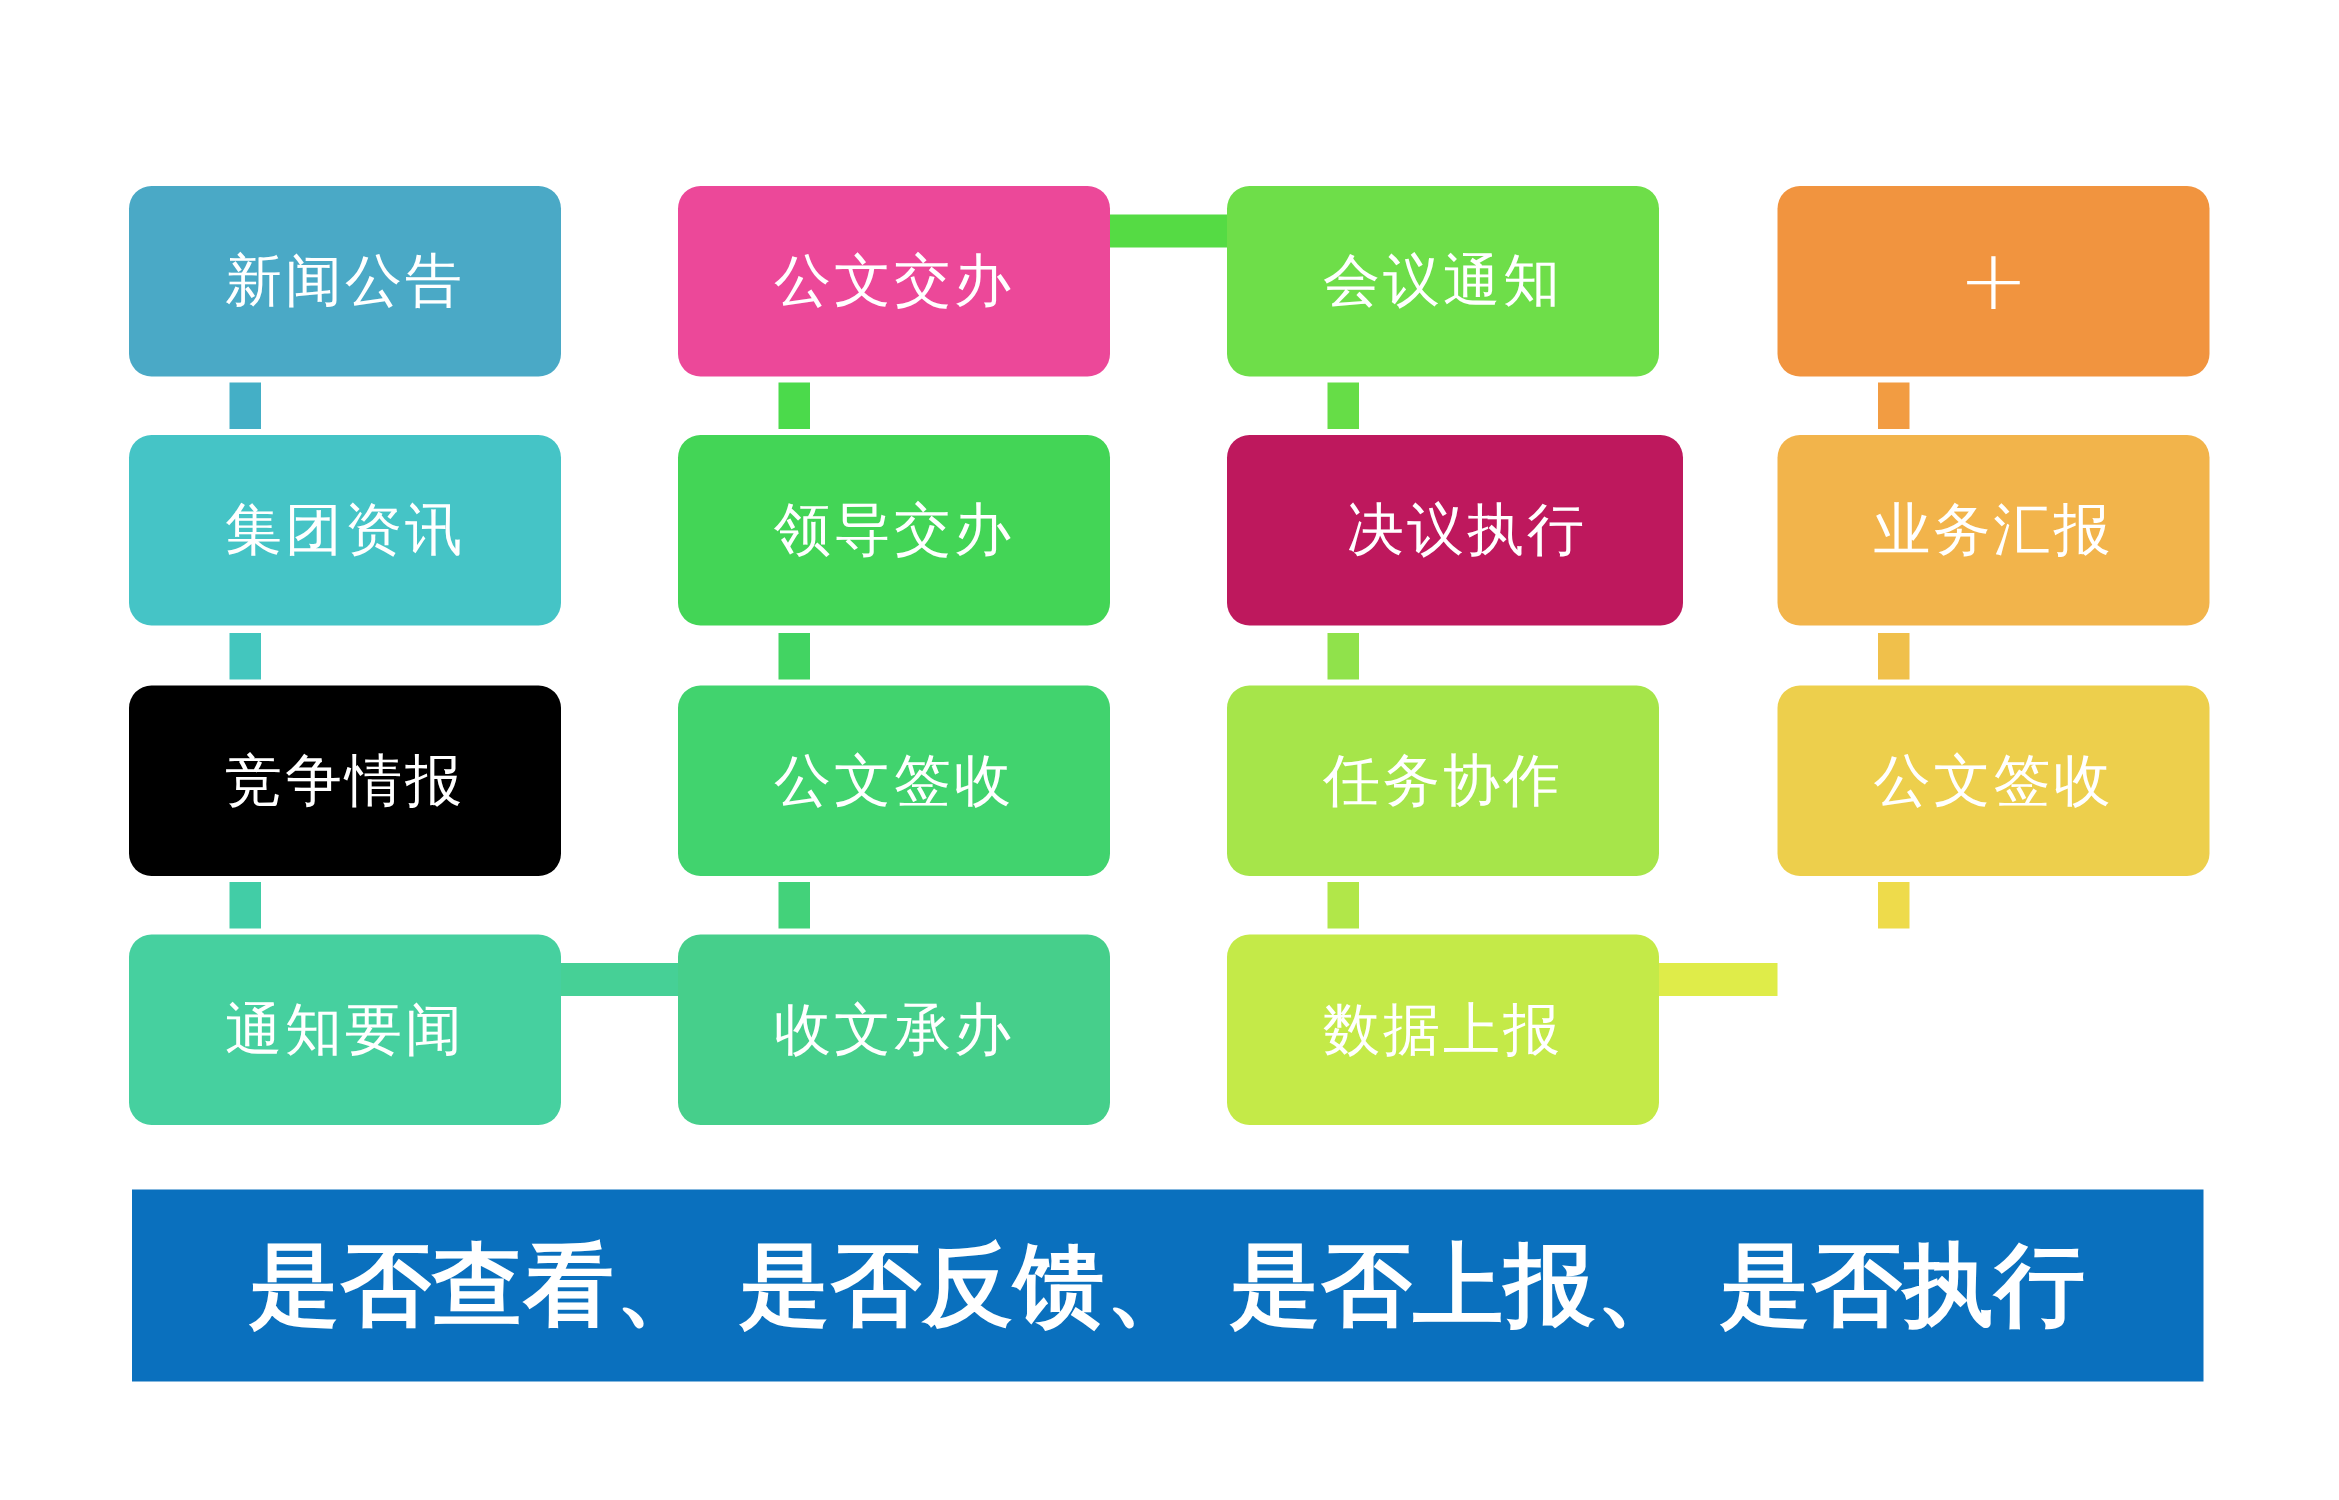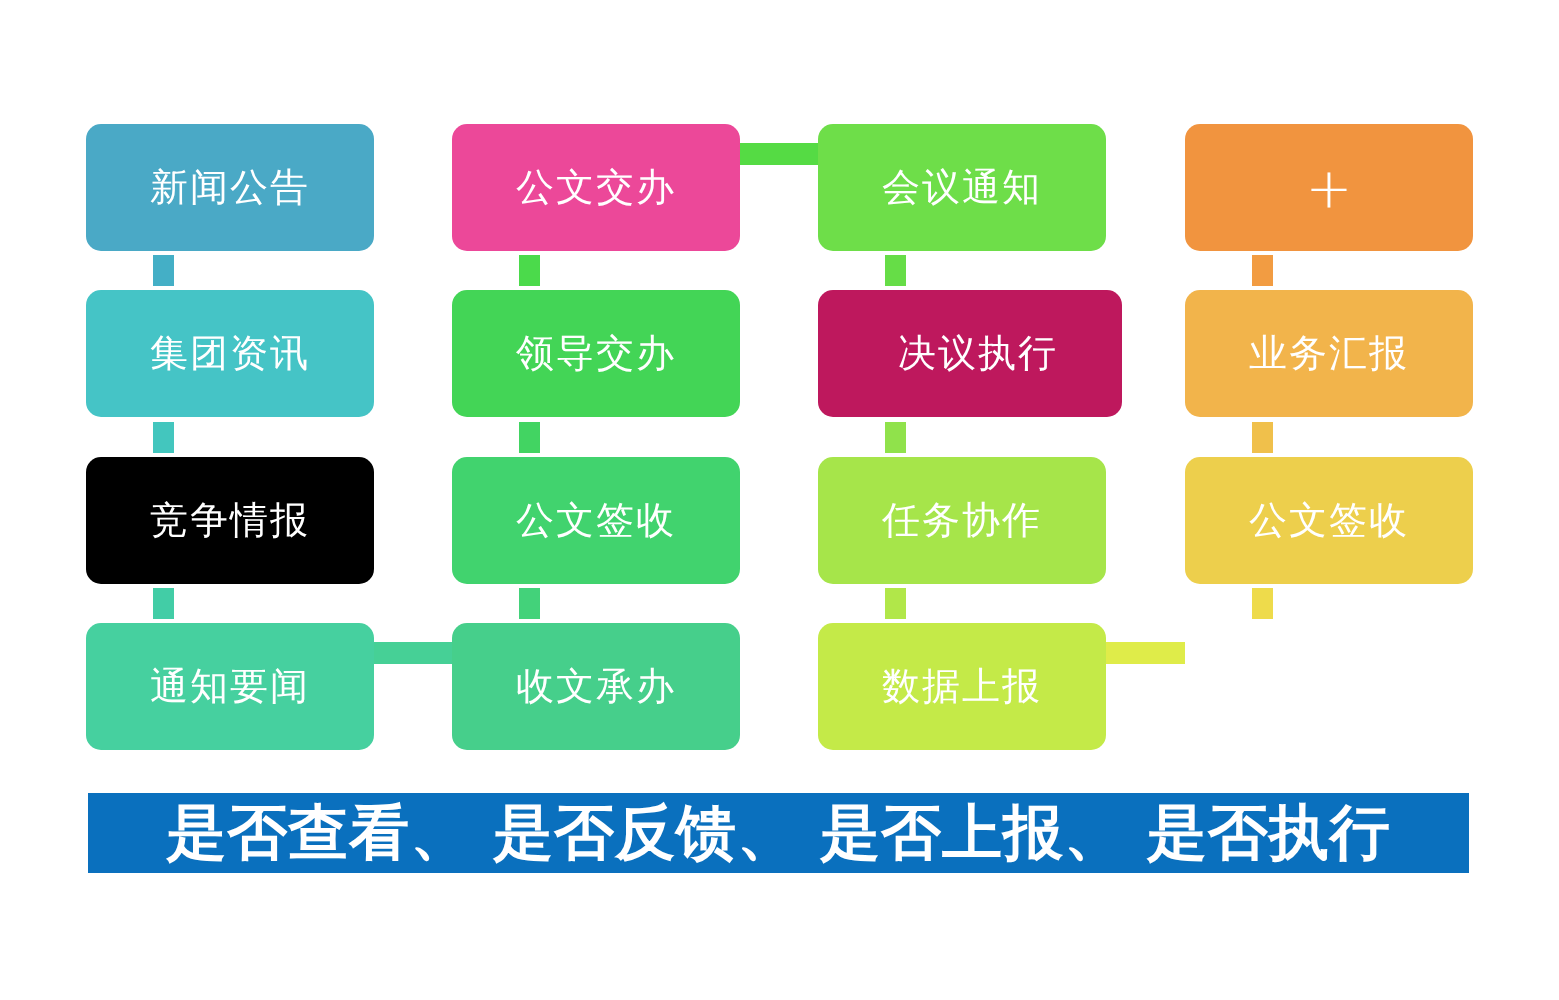--- a/index.html
+++ b/index.html
@@ -30,21 +30,21 @@
   .g1{top:255px}.g2{top:422px}.g3{top:588px}
 
   
   .hconn{position:absolute;height:22px;width:78px;}
   .h-top{left:740px;top:143px;}
   .h-bottom-left{left:374px;top:642px;}
   .h-bottom-right{left:1106px;top:642px;width:79px;}
 
   
   .banner{
-    position:absolute;left:88px;top:793px;width:1381px;height:80px;
+    position:absolute;left:88px;top:793px;width:1381px;height:128px;
     display:flex;align-items:center;justify-content:center;
     color:#ffffff;font-size:60px;font-weight:bold;letter-spacing:1px;
     white-space:nowrap;
   }
 </style>
 </head>
 <body>
 
 <div class="canvas">
 

